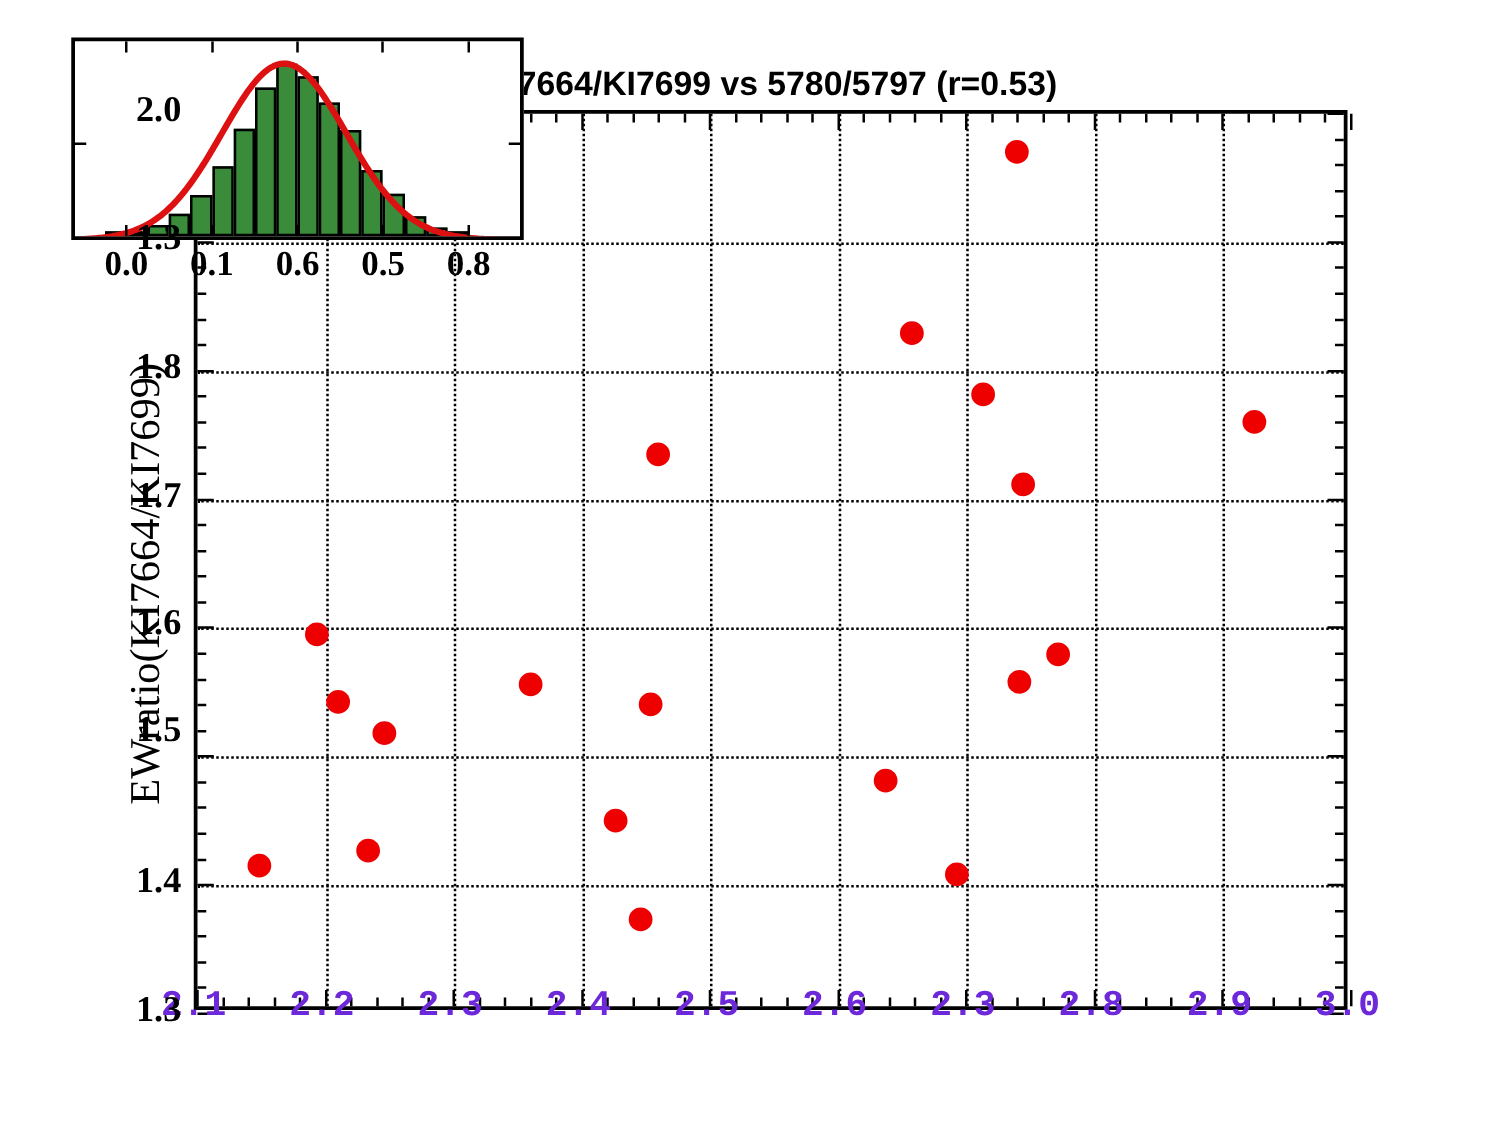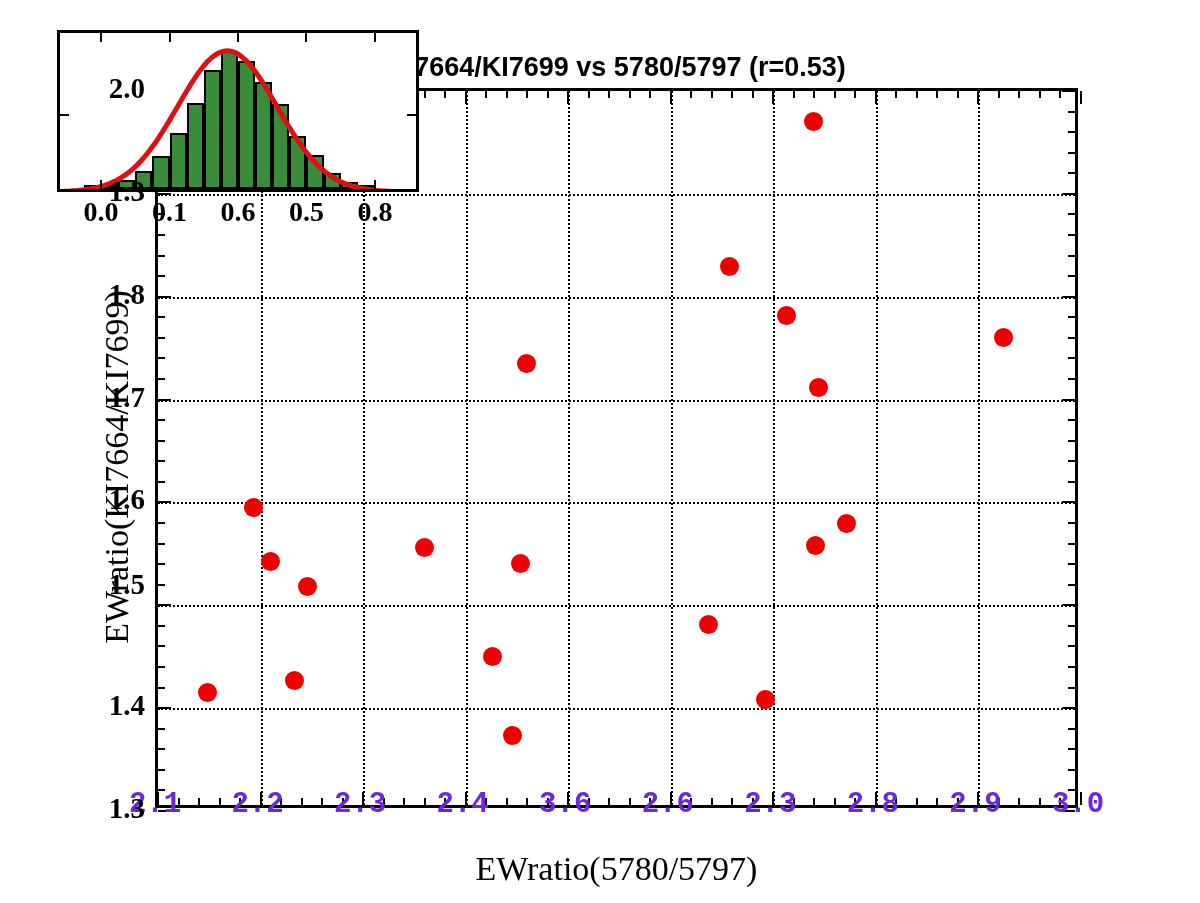--- a/index.html
+++ b/index.html
@@ -382,21 +382,20 @@
       <div class="point" style="left: 571.234px; top: 175.886px; background: rgb(238, 0, 0);"></div>
       <div class="point" style="left: 607.129px; top: 608.914px; background: rgb(238, 0, 0);"></div>
       <div class="point" style="left: 628.666px; top: 224.229px; background: rgb(238, 0, 0);"></div>
       <div class="point" style="left: 655.33px; top: 30.8571px; background: rgb(238, 0, 0);"></div>
       <div class="point" style="left: 657.381px; top: 454.629px; background: rgb(238, 0, 0);"></div>
       <div class="point" style="left: 660.458px; top: 296.229px; background: rgb(238, 0, 0);"></div>
       <div class="point" style="left: 688.148px; top: 432px; background: rgb(238, 0, 0);"></div>
       <div class="point" style="left: 845.058px; top: 246.857px; background: rgb(238, 0, 0);"></div>
     </div>
 
-  <div id="xlabel">EWratio(5780/5797)</div>
   <div id="ylabel">EWratio(KI7664/KI7699)</div>
 
   <div id="inset">
     <div id="inset-axes">
       <div class="hbar" style="left: 23.9615px; width: 17.1154px; height: 1.48571px; background: rgb(58, 139, 58); border-color: rgb(0, 0, 0);"></div>
         <div class="hbar" style="left: 41.0769px; width: 17.1154px; height: 2.97143px; background: rgb(58, 139, 58); border-color: rgb(0, 0, 0);"></div>
         <div class="hbar" style="left: 58.1923px; width: 17.1154px; height: 8.91429px; background: rgb(58, 139, 58); border-color: rgb(0, 0, 0);"></div>
         <div class="hbar" style="left: 75.3077px; width: 17.1154px; height: 17.8286px; background: rgb(58, 139, 58); border-color: rgb(0, 0, 0);"></div>
         <div class="hbar" style="left: 92.4231px; width: 17.1154px; height: 32.6857px; background: rgb(58, 139, 58); border-color: rgb(0, 0, 0);"></div>
         <div class="hbar" style="left: 109.538px; width: 17.1154px; height: 56.4571px; background: rgb(58, 139, 58); border-color: rgb(0, 0, 0);"></div>
@@ -431,21 +430,21 @@
       <div class="inset-xticklabel" style="left: 112.538px;">0.1</div>
       <div class="inset-xticklabel" style="left: 181px;">0.6</div>
       <div class="inset-xticklabel" style="left: 249.462px;">0.5</div>
       <div class="inset-xticklabel" style="left: 317.923px;">0.8</div>
     </div>
 
 <div class="xticklabel" style="left: 155px;">2.1</div>
     <div class="xticklabel" style="left: 257.556px;">2.2</div>
     <div class="xticklabel" style="left: 360.111px;">2.3</div>
     <div class="xticklabel" style="left: 462.667px;">2.4</div>
-    <div class="xticklabel" style="left: 565.222px;">3.6</div>
+    <div class="xticklabel" style="left: 565.222px;">2.5</div>
     <div class="xticklabel" style="left: 667.778px;">2.6</div>
     <div class="xticklabel" style="left: 770.333px;">2.3</div>
     <div class="xticklabel" style="left: 872.889px;">2.8</div>
     <div class="xticklabel" style="left: 975.444px;">2.9</div>
     <div class="xticklabel" style="left: 1078px;">3.0</div>
     <div class="yticklabel" style="top: 808px;">1.3</div>
     <div class="yticklabel" style="top: 705.143px;">1.4</div>
     <div class="yticklabel" style="top: 584px;">1.5</div>
     <div class="yticklabel" style="top: 499.429px;">1.6</div>
     <div class="yticklabel" style="top: 396.571px;">1.7</div>

